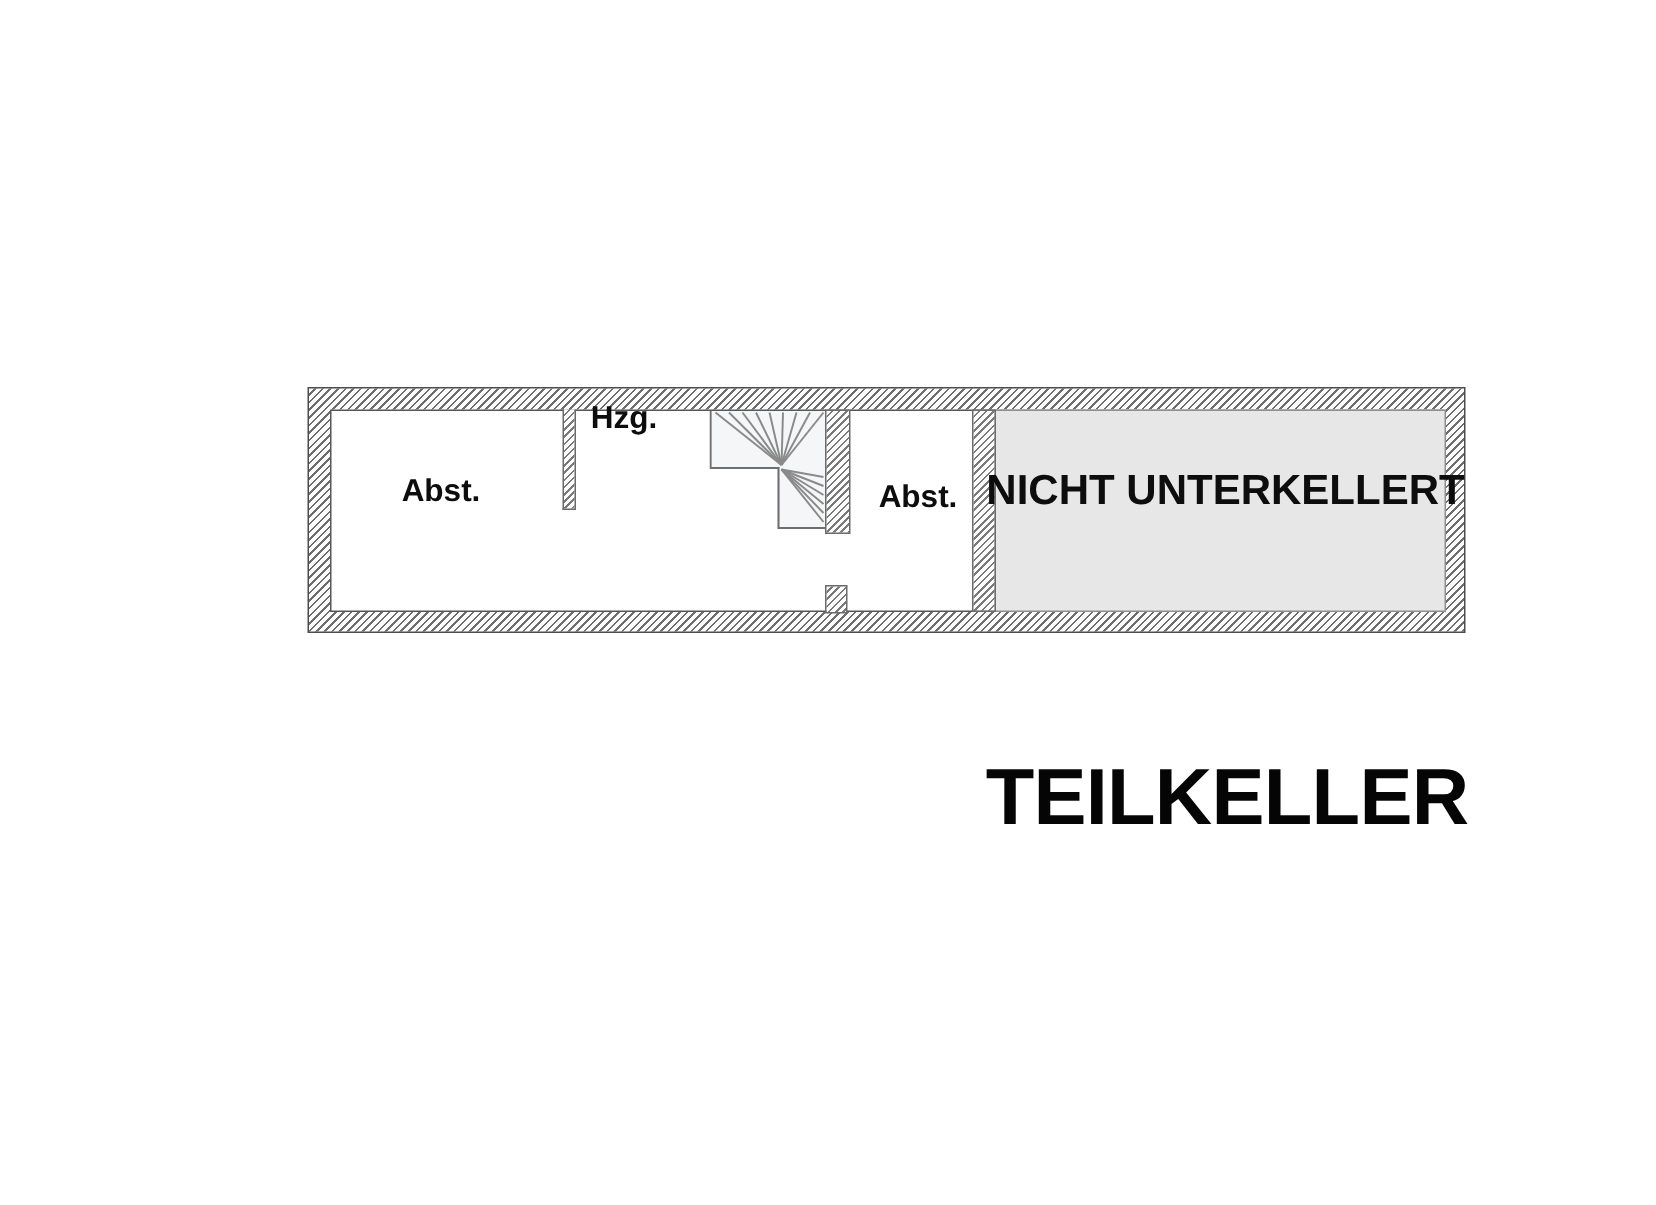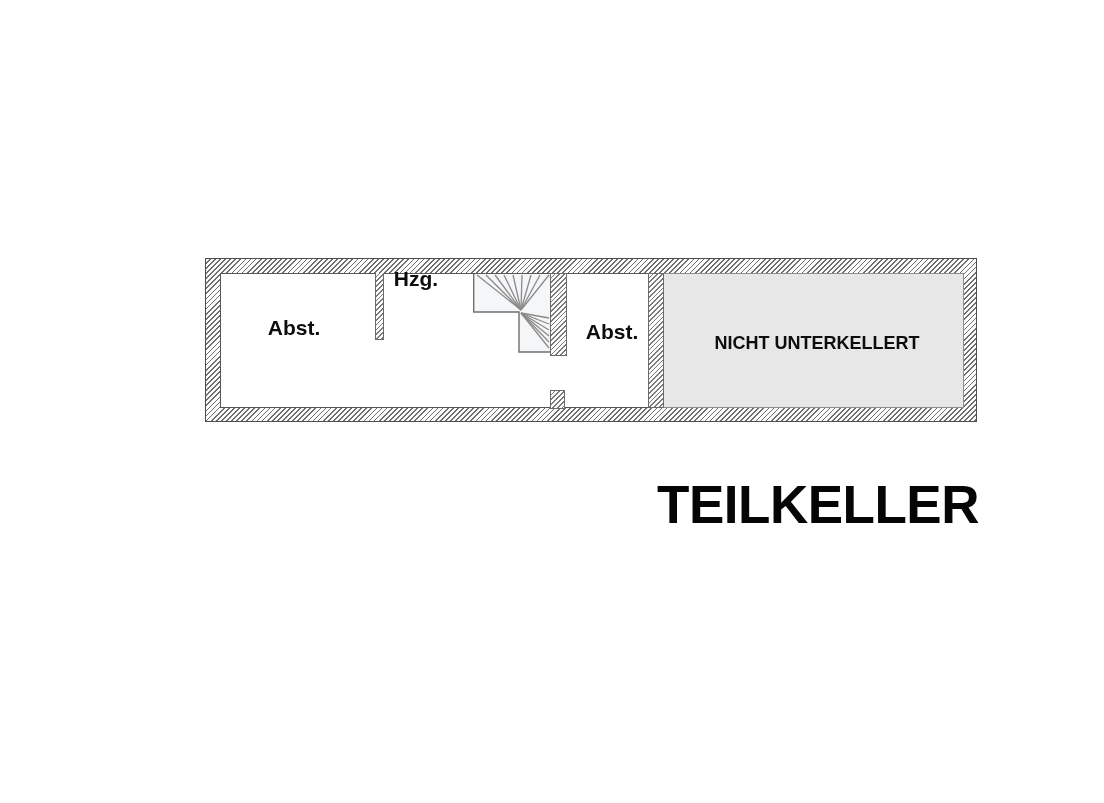--- a/index.html
+++ b/index.html
@@ -75,31 +75,31 @@
     font-size: 21px;
     color: #0d0d0d;
     white-space: nowrap;
   }
   .lbl-abst-left  { left: 88px;  top: 69px; }
   .lbl-hzg        { left: 210px; top: 20px; }
   .lbl-abst-right { left: 406px; top: 73px; }
   .lbl-nicht {
     position: absolute;
     left: 611px;
-    top: 84px;
+    top: 68px;
     transform: translate(-50%, -50%);
     font-weight: bold;
-    font-size: 18px;
+    font-size: 28px;
     color: #0d0d0d;
     white-space: nowrap;
   }
   .plan-title {
     position: absolute;
     left: 818px;
-    top: 504px;
+    top: 532px;
     transform: translate(-50%, -50%);
     font-weight: bold;
     font-size: 53px;
     letter-spacing: -0.5px;
     color: #050505;
     white-space: nowrap;
   }
 </style>
 </head>
 <body>

